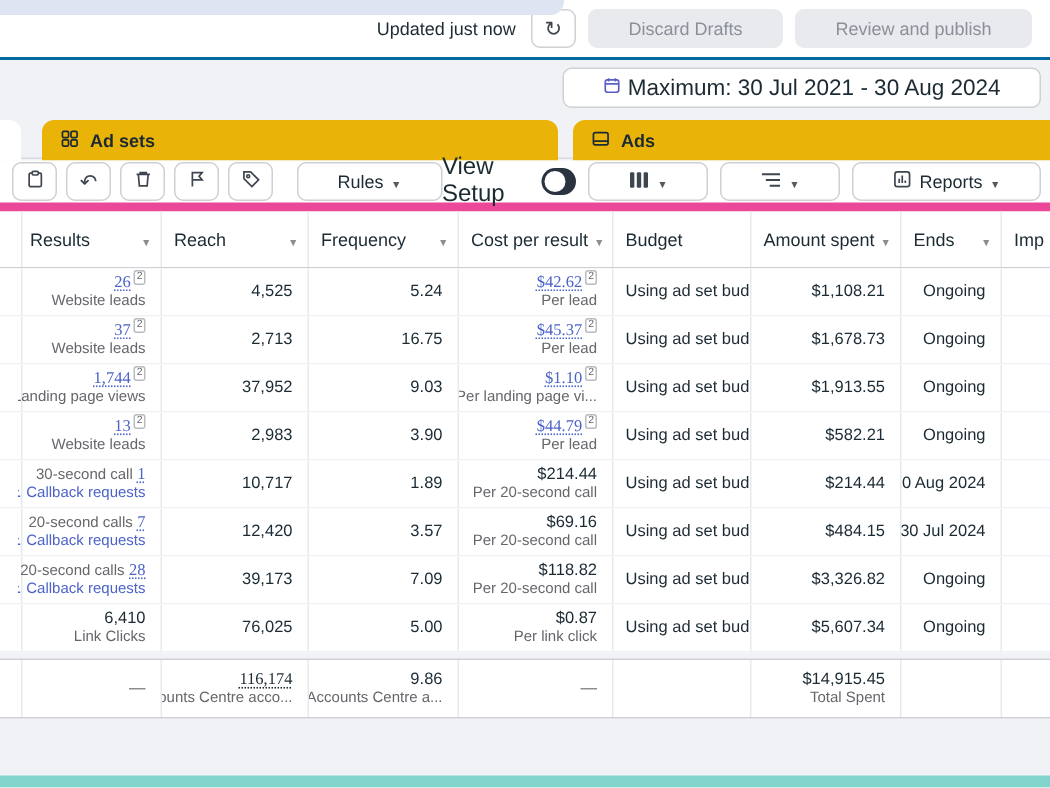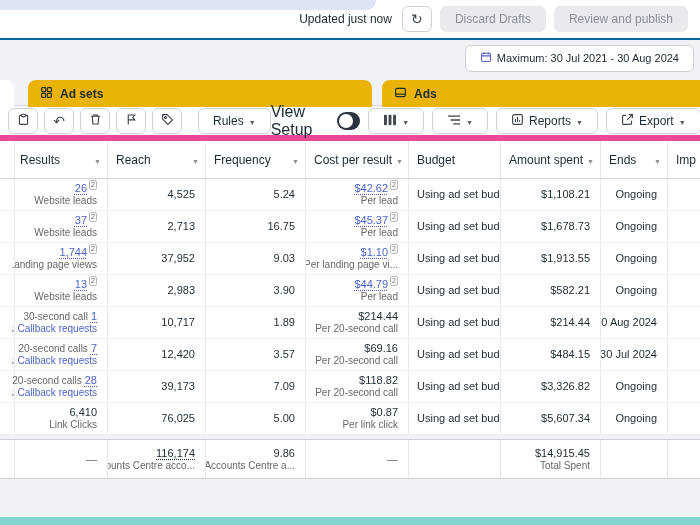--- a/index.html
+++ b/index.html
@@ -13,31 +13,31 @@
   }
   *{box-sizing:border-box;margin:0;padding:0;}
   body{font-family:"Liberation Sans","DejaVu Sans",sans-serif;background:#fff;}
   .screen{position:relative;width:700px;height:525px;overflow:hidden;background:var(--pagebg);}
 
   
   .topbar{position:absolute;top:0;left:0;width:700px;height:40px;background:#fff;border-bottom:2px solid #0369a1;
           display:flex;align-items:center;justify-content:flex-end;gap:8px;padding-right:12px;}
   .lavender{position:absolute;top:0;left:0;width:376px;height:10px;background:#dfe4f2;border-bottom-right-radius:9px;}
   .updated{font-size:12px;color:var(--dark);margin-right:2px;}
-  .btn{display:inline-flex;align-items:center;gap:5px;height:26px;padding:0 14px;border-radius:6px;
+  .btn{display:inline-flex;align-items:center;gap:5px;height:26px;padding:0 26px;border-radius:6px;
        border:1px solid var(--border);background:#fff;font-size:12px;color:var(--dark);cursor:pointer;white-space:nowrap;}
   .btn.icon-only{width:30px;justify-content:center;padding:0;}
   .btn.gray{background:#e8eaee;border:1px solid #e8eaee;color:#8a8f98;}
   .refresh-glyph::after{content:"↻";font-size:14px;color:#3f4650;}
 
   
   .band2{position:absolute;top:40px;left:0;width:700px;height:36px;background:var(--pagebg);
          display:flex;align-items:center;justify-content:flex-end;padding-right:6px;}
   .left-white{position:absolute;top:40px;left:0;width:13px;height:40px;background:#fff;}
-  .date-btn{height:27px;font-size:11px;}
+  .date-btn{height:27px;font-size:15px;}
 
   
   .tabband{position:absolute;top:76px;left:0;width:700px;height:30px;background:var(--pagebg);border-bottom:1px solid #d8dadf;}
   .tab{position:absolute;top:80px;height:27px;background:#eab308;border-radius:8px 8px 0 0;
        display:flex;align-items:center;gap:7px;padding:0 12px;font-size:12px;font-weight:bold;color:var(--dark);cursor:pointer;}
   .tab-partial{position:absolute;top:80px;left:0;width:14px;height:27px;background:#fff;border-radius:0 8px 0 0;}
   .tab-adsets{left:28px;width:344px;}
   .tab-ads{left:382px;width:330px;}
 
   
@@ -58,21 +58,21 @@
       border-right:1px solid var(--border-light);font-size:12px;color:var(--dark);overflow:hidden;white-space:nowrap;}
   .caret::after{content:"▼";font-size:7px;color:#8a8d91;margin-left:4px;}
   .tbody{position:absolute;top:179px;left:0;width:716px;background:#fff;}
   .row{height:32px;border-bottom:1px solid #eef0f2;background:#fff;}
   .cell{border-right:1px solid var(--border-light);display:flex;flex-direction:column;justify-content:center;
         align-items:flex-end;padding:0 10px 0 4px;overflow:hidden;}
   .cell.left{align-items:flex-start;padding-left:8px;}
   .line1{font-size:11px;color:var(--dark);line-height:13px;white-space:nowrap;display:flex;align-items:center;}
   .line2{font-size:10px;color:var(--gray);line-height:12px;white-space:nowrap;display:flex;align-items:center;gap:3px;}
   .link{color:var(--link);}
-  .dotted{text-decoration:underline dotted;text-underline-offset:2px;}
+  .dotted{text-decoration:underline dotted;text-underline-offset:2px;font-family:Liberation Serif, serif;}
   .prefix{color:var(--gray);margin-right:3px;font-size:10px;}
   .prefix:empty{display:none;}
   sup.marker{font-size:7px;color:var(--gray);border:1px solid #b8bcc2;border-radius:2px;padding:0 1px;
              margin-left:2px;line-height:8px;display:inline-block;position:relative;top:-4px;}
   .dash{color:var(--gray);}
   .totals{position:absolute;top:439px;left:0;width:716px;height:40px;background:#fff;
           border-top:1px solid var(--border);border-bottom:1px solid var(--border);}
   .totals .cell{border-right:1px solid var(--border-light);}
   .teal-bar{position:absolute;left:0;bottom:0;width:700px;height:8px;background:var(--teal);}
 </style>

